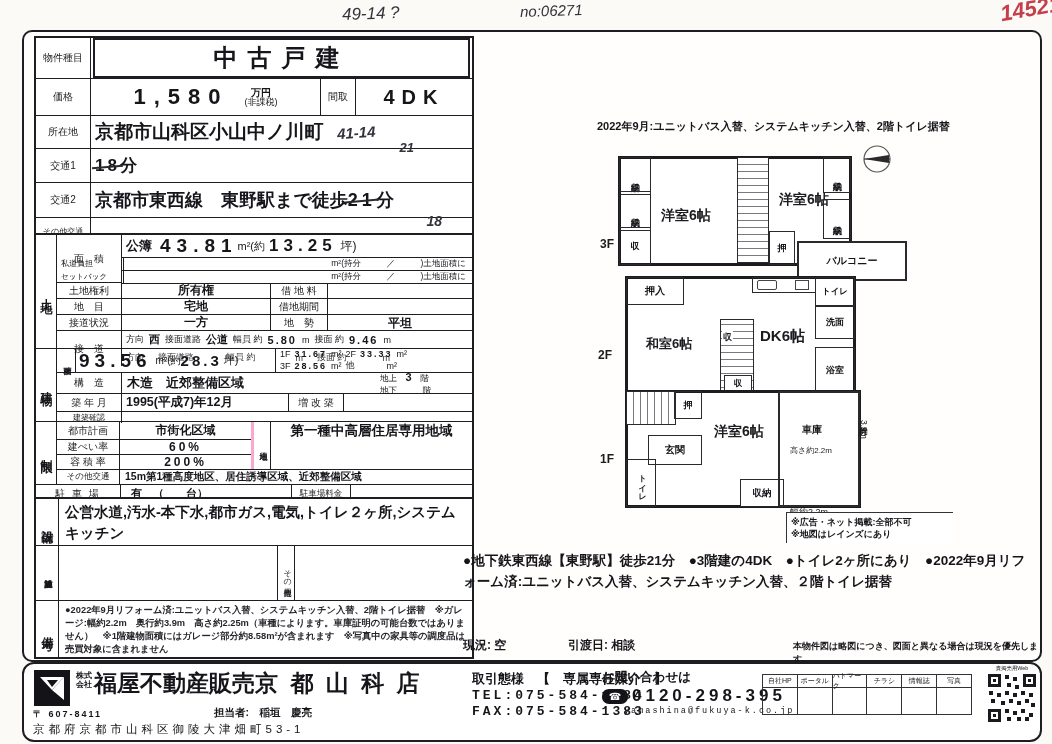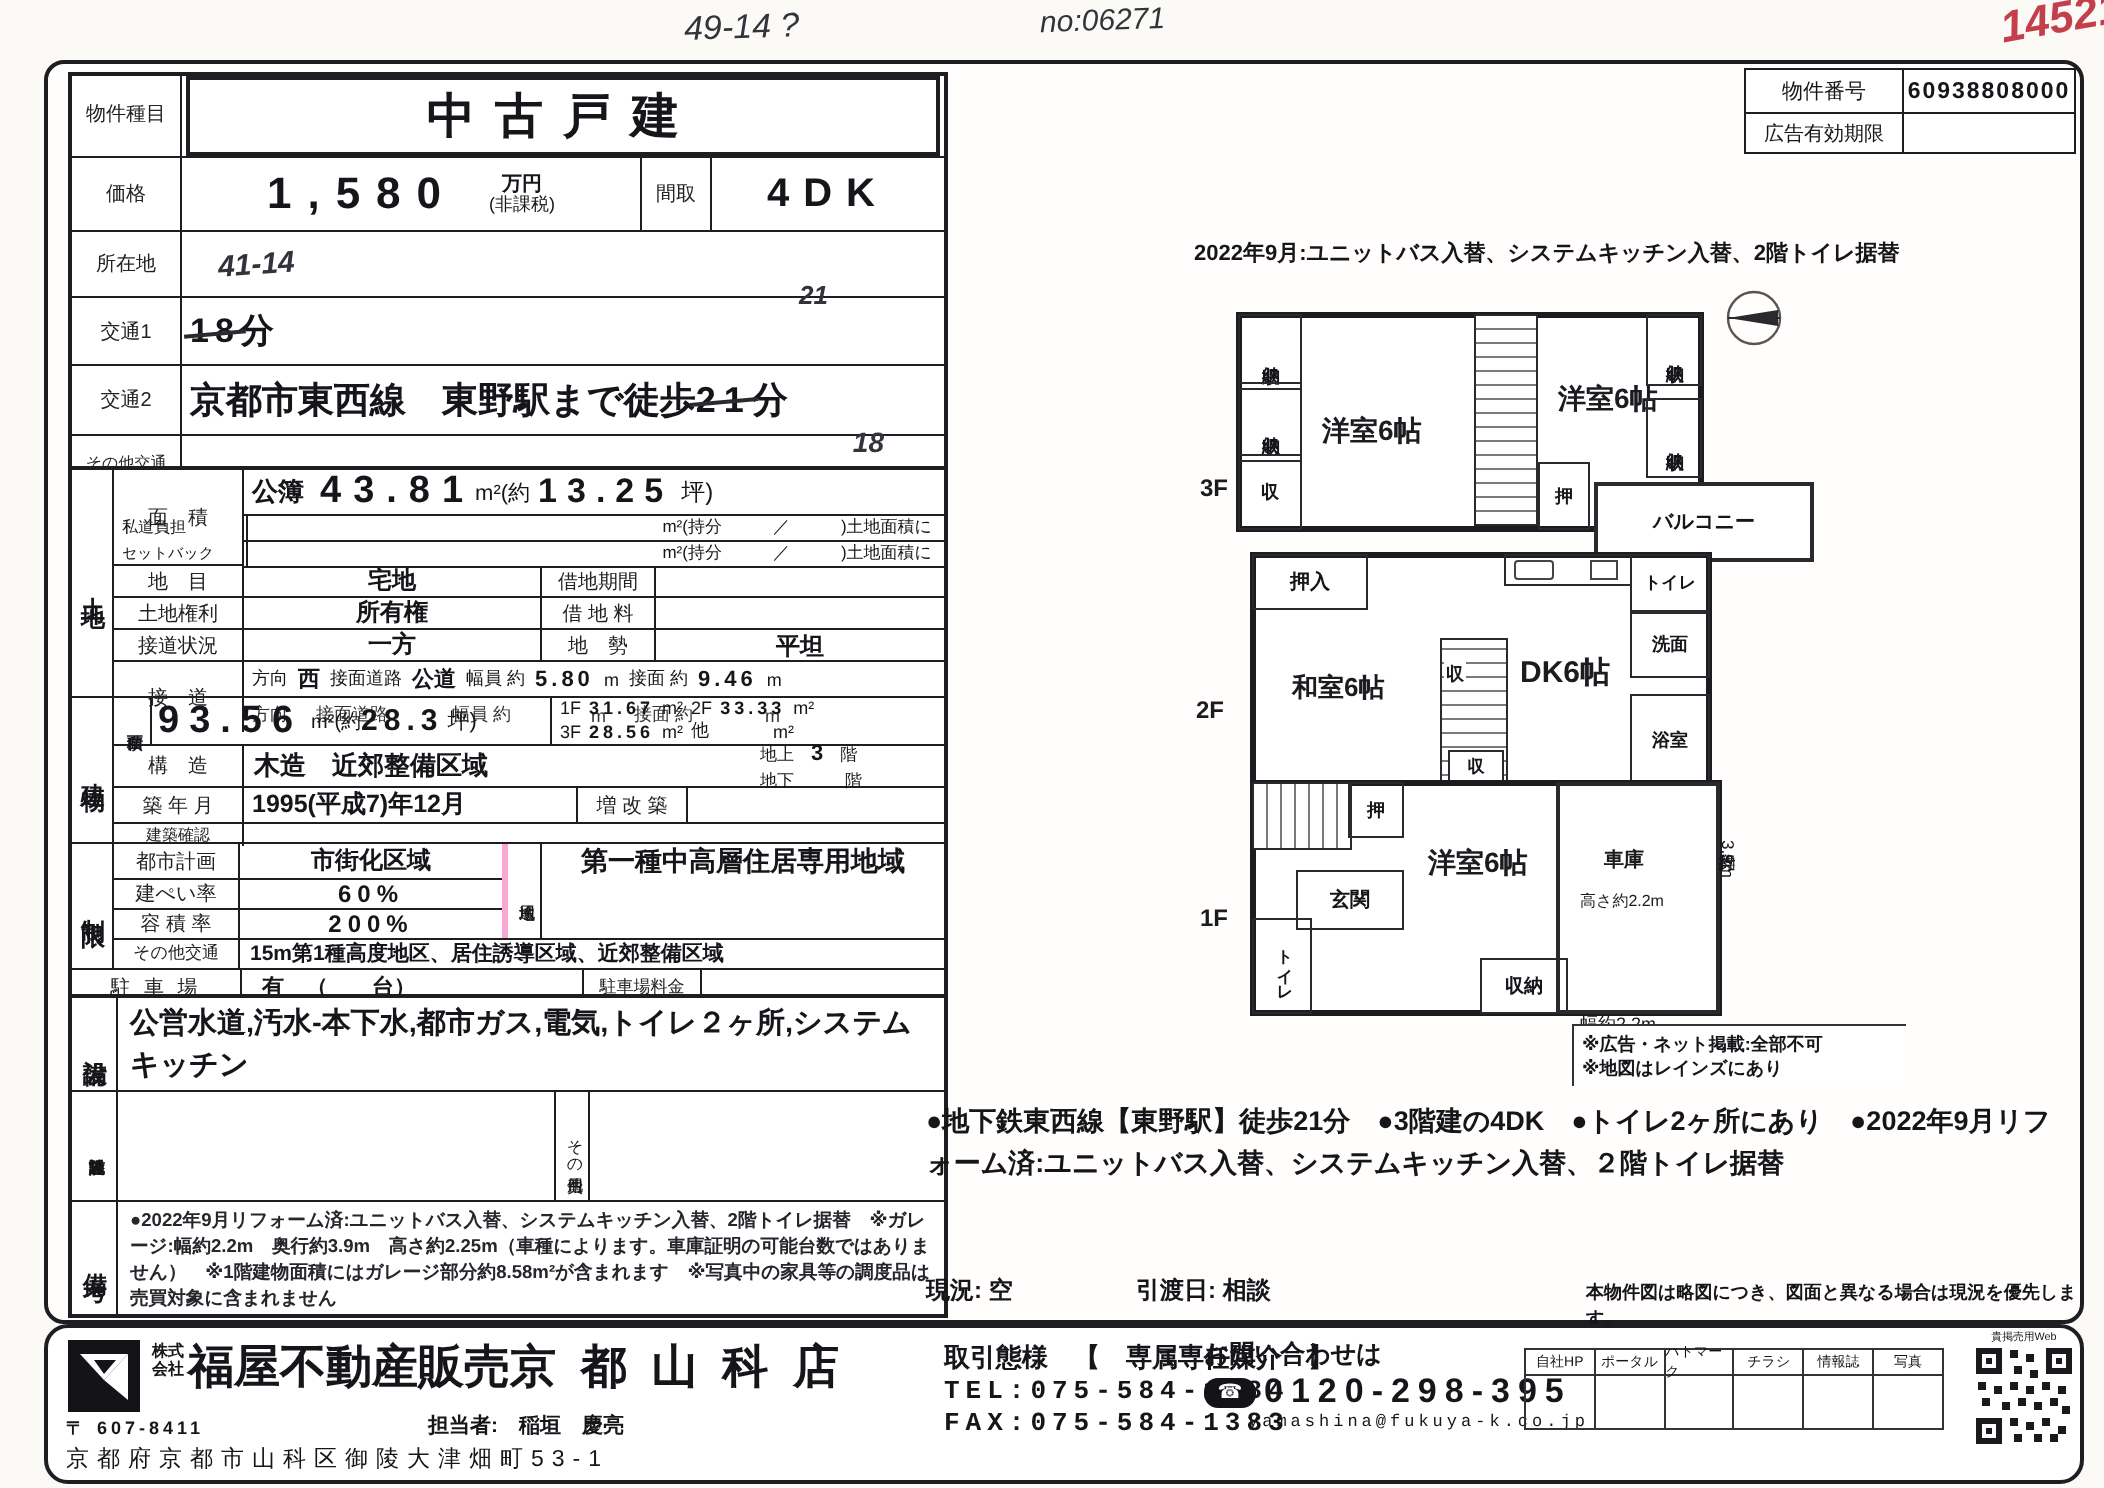--- a/index.html
+++ b/index.html
@@ -62,20 +62,21 @@
           <span style="font-size:10px;font-weight:bold;">万円</span>
           <span style="font-size:9px;">(非課税)</span>
         </span>
       </div>
       <div class="c lab" style="width:34px;">間取</div>
       <div class="c cc" style="width:116px;font-size:20px;font-weight:bold;letter-spacing:7px;">4DK</div>
     </div>
     <div class="r" style="height:32px;">
       <div class="c lab" style="width:54px;">所在地</div>
       <div class="c" style="flex:1;padding-left:4px;font-size:19px;font-weight:bold;">
+        <span>京都市山科区小山中ノ川町</span>
         <span class="hand" style="font-size:15px;margin-left:14px;transform:rotate(-4deg);">41-14</span>
       </div>
     </div>
     <div class="r" style="height:33px;">
       <div class="c lab" style="width:54px;">交通1</div>
       <div class="c" style="flex:1;padding-left:4px;font-size:17px;font-weight:bold;position:relative;">
           <span class="strike" style="letter-spacing:3px;">18</span>
           <span>分</span>
         <span class="hand abs" style="right:58px;top:-9px;font-size:13px;">21</span>
       </div>
@@ -112,29 +113,29 @@
             </div>
             <div style="height:13px;display:flex;align-items:center;justify-content:flex-end;border-bottom:1px solid #1d1d22;font-size:8.5px;padding-right:6px;">m²(持分　　　／　　　)土地面積に</div>
             <div style="height:13px;display:flex;align-items:center;justify-content:flex-end;border-bottom:1px solid #1d1d22;font-size:8.5px;padding-right:6px;">m²(持分　　　／　　　)土地面積に</div>
           </div>
         </div>
 
         <div class="abs" style="left:22px;top:22px;width:62px;height:13px;font-size:8px;display:flex;align-items:center;padding-left:3px;border-right:1px solid #1d1d22;">私道負担</div>
         <div class="abs" style="left:22px;top:35px;width:62px;height:13px;font-size:7.5px;display:flex;align-items:center;padding-left:3px;border-right:1px solid #1d1d22;">セットバック</div>
 
         <div style="display:flex;height:15px;border-bottom:1px solid #1d1d22;">
+          <div class="c lab" style="width:64px;">土地権利</div>
+          <div class="c cc" style="width:148px;font-size:12px;font-weight:bold;">所有権</div>
+          <div class="c lab" style="width:56px;">借 地 料</div>
+          <div style="flex:1;"></div>
+        </div>
+        <div style="display:flex;height:15px;border-bottom:1px solid #1d1d22;">
           <div class="c lab" style="width:64px;">地　目</div>
           <div class="c cc" style="width:148px;font-size:12px;font-weight:bold;">宅地</div>
           <div class="c lab" style="width:56px;">借地期間</div>
-          <div style="flex:1;"></div>
-        </div>
-        <div style="display:flex;height:15px;border-bottom:1px solid #1d1d22;">
-          <div class="c lab" style="width:64px;">土地権利</div>
-          <div class="c cc" style="width:148px;font-size:12px;font-weight:bold;">所有権</div>
-          <div class="c lab" style="width:56px;">借 地 料</div>
           <div style="flex:1;"></div>
         </div>
         <div style="display:flex;height:15px;border-bottom:1px solid #1d1d22;">
           <div class="c lab" style="width:64px;">接道状況</div>
           <div class="c cc" style="width:148px;font-size:12px;font-weight:bold;">一方</div>
           <div class="c lab" style="width:56px;">地　勢</div>
           <div class="cc" style="flex:1;display:flex;font-size:12px;font-weight:bold;">平坦</div>
         </div>
         <div style="display:flex;height:35px;">
           <div class="c lab" style="width:64px;">接　道</div>
@@ -260,30 +261,20 @@
       <div class="c" style="width:218px;"></div>
       <div class="c vsm" style="width:16px;display:flex;align-items:center;justify-content:center;">その他費用</div>
       <div style="flex:1;"></div>
     </div>
     <div class="r" style="height:56px;">
       <div class="c vlab" style="width:22px;letter-spacing:2px;">備考</div>
       <div style="flex:1;padding:3px 6px;font-size:9.3px;line-height:1.4;font-weight:bold;color:#26262c;">●2022年9月リフォーム済:ユニットバス入替、システムキッチン入替、2階トイレ据替　※ガレージ:幅約2.2m　奥行約3.9m　高さ約2.25m（車種によります。車庫証明の可能台数ではありません）　※1階建物面積にはガレージ部分約8.58m²が含まれます　※写真中の家具等の調度品は売買対象に含まれません</div>
     </div>
   </div>
 
-  <div class="abs" style="left:872px;top:34px;width:164px;border:1.5px solid #1d1d22;background:#fff;">
-    <div style="display:flex;height:21px;border-bottom:1px solid #1d1d22;">
-      <div style="width:78px;border-right:1px solid #1d1d22;display:flex;align-items:center;justify-content:center;font-size:10.5px;">物件番号</div>
-      <div style="flex:1;display:flex;align-items:center;justify-content:center;font-size:11.5px;font-weight:bold;letter-spacing:1px;">60938808000</div>
-    </div>
-    <div style="display:flex;height:19px;">
-      <div style="width:78px;border-right:1px solid #1d1d22;display:flex;align-items:center;justify-content:center;font-size:10px;">広告有効期限</div>
-      <div style="flex:1;"></div>
-    </div>
-  </div>
 
   <div class="abs" style="left:597px;top:119px;font-size:11px;font-weight:bold;">2022年9月:ユニットバス入替、システムキッチン入替、2階トイレ据替</div>
 
   <svg class="abs" style="left:862px;top:144px;" width="30" height="30" viewBox="0 0 30 30">
     <circle cx="15" cy="15" r="13" fill="none" stroke="#555" stroke-width="1.2"></circle>
     <polygon points="2,15 27,11 27,19" fill="#2a2a2e"></polygon>
     <line x1="2" y1="15" x2="28" y2="15" stroke="#2a2a2e" stroke-width="1"></line>
   </svg>
 
   <div class="abs pl" style="left:600px;top:237px;">3F</div>

